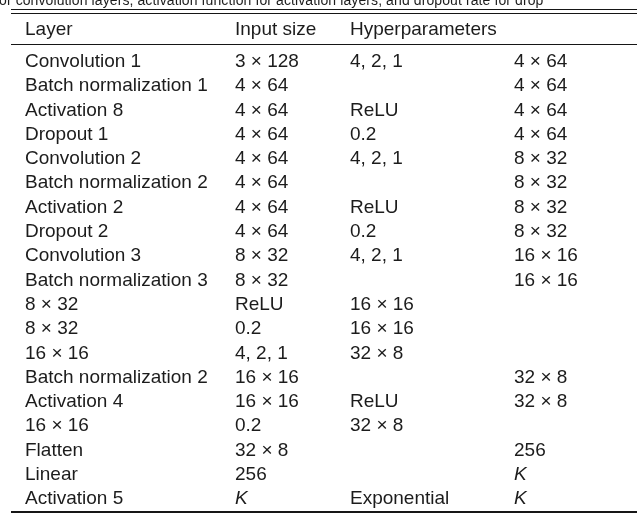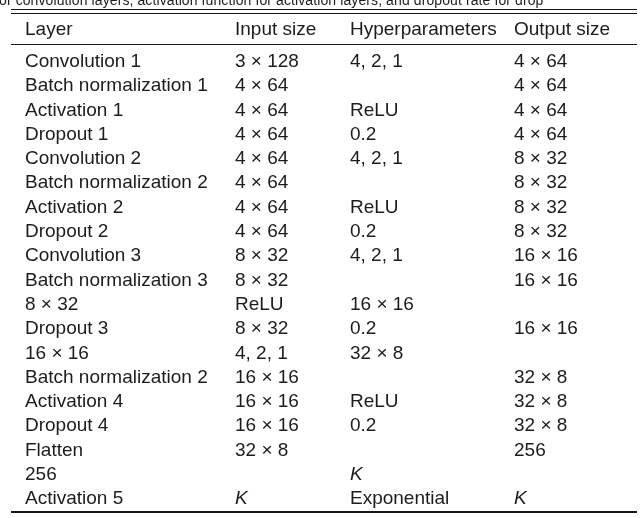--- a/index.html
+++ b/index.html
@@ -69,42 +69,41 @@
   <div class="caption">or convolution layers, activation function for activation layers, and dropout rate for drop</div>
 
   <div class="table-wrap">
 
     <div class="rule-double"></div>
 
     <div class="row header">
       <div class="c">Layer</div>
       <div class="c">Input size</div>
       <div class="c">Hyperparameters</div>
-      <div class="c">Output size</div>
     </div>
 
     <div class="rule-mid"></div>
 
     <div class="tbody">
   <div class="row">
     <div class="c">Convolution 1</div>
     <div class="c">3 × 128</div>
     <div class="c">4, 2, 1</div>
     <div class="c">4 × 64</div>
   </div>
 
   <div class="row">
     <div class="c">Batch normalization 1</div>
     <div class="c">4 × 64</div>
     <div class="c"></div>
     <div class="c">4 × 64</div>
   </div>
 
   <div class="row">
-    <div class="c">Activation 1</div>
+    <div class="c">Activation 8</div>
     <div class="c">4 × 64</div>
     <div class="c">ReLU</div>
     <div class="c">4 × 64</div>
   </div>
 
   <div class="row">
     <div class="c">Dropout 1</div>
     <div class="c">4 × 64</div>
     <div class="c">0.2</div>
     <div class="c">4 × 64</div>
@@ -152,21 +151,20 @@
     <div class="c">16 × 16</div>
   </div>
 
   <div class="row">
     <div class="c">8 × 32</div>
     <div class="c">ReLU</div>
     <div class="c">16 × 16</div>
   </div>
 
   <div class="row">
-    <div class="c">Dropout 3</div>
     <div class="c">8 × 32</div>
     <div class="c">0.2</div>
     <div class="c">16 × 16</div>
   </div>
 
   <div class="row">
     <div class="c">16 × 16</div>
     <div class="c">4, 2, 1</div>
     <div class="c">32 × 8</div>
   </div>
@@ -179,34 +177,34 @@
   </div>
 
   <div class="row">
     <div class="c">Activation 4</div>
     <div class="c">16 × 16</div>
     <div class="c">ReLU</div>
     <div class="c">32 × 8</div>
   </div>
 
   <div class="row">
-    <div class="c">Dropout 4</div>
     <div class="c">16 × 16</div>
     <div class="c">0.2</div>
     <div class="c">32 × 8</div>
   </div>
 
   <div class="row">
     <div class="c">Flatten</div>
     <div class="c">32 × 8</div>
     <div class="c"></div>
     <div class="c">256</div>
   </div>
 
   <div class="row">
+    <div class="c">Linear</div>
     <div class="c">256</div>
     <div class="c"></div>
     <div class="c math-var">K</div>
   </div>
 
   <div class="row">
     <div class="c">Activation 5</div>
     <div class="c math-var">K</div>
     <div class="c">Exponential</div>
     <div class="c math-var">K</div>

